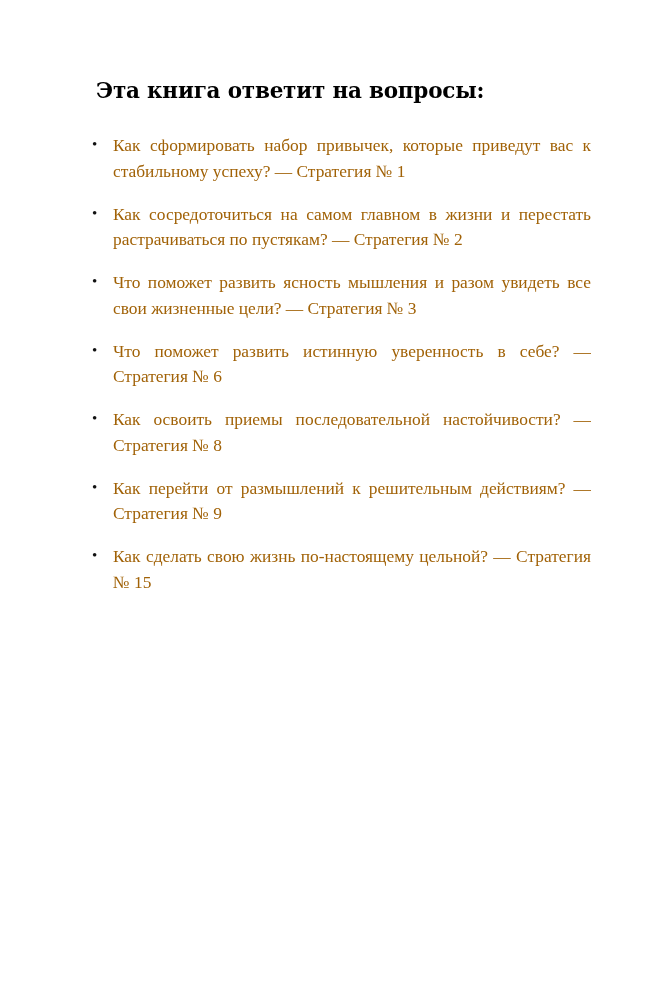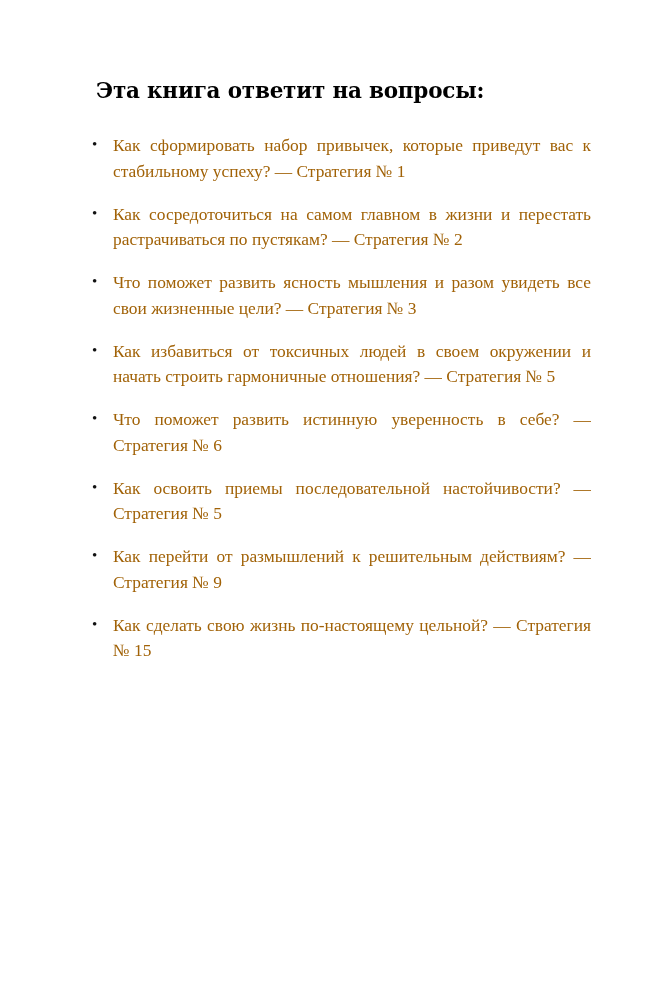--- a/index.html
+++ b/index.html
@@ -67,27 +67,24 @@
     <li>
         <span class="q-text">Как сформировать набор привычек, которые при­ведут вас к стабильному успеху? — Стратегия № 1</span>
       </li>
     <li>
         <span class="q-text">Как сосредоточиться на самом главном в жизни и перестать растрачиваться по пустякам? — Стра­тегия № 2</span>
       </li>
     <li>
         <span class="q-text">Что поможет развить ясность мышления и разом увидеть все свои жизненные цели? — Страте­гия № 3</span>
       </li>
     <li>
-        <span class="q-text">Как избавиться от токсичных людей в своем окру­жении и начать строить гармоничные отноше­ния? — Стратегия № 5</span>
-      </li>
-    <li>
         <span class="q-text">Что поможет развить истинную уверенность в се­бе? — Стратегия № 6</span>
       </li>
     <li>
-        <span class="q-text">Как освоить приемы последовательной настойчиво­сти? — Стратегия № 5</span>
+        <span class="q-text">Как освоить приемы последовательной настойчиво­сти? — Стратегия № 8</span>
       </li>
     <li>
         <span class="q-text">Как перейти от размышлений к решительным дей­ствиям? — Стратегия № 9</span>
       </li>
     <li>
         <span class="q-text">Как сделать свою жизнь по-настоящему цель­ной? — Стратегия № 15</span>
       </li>
   </ul>
 </div>
 

